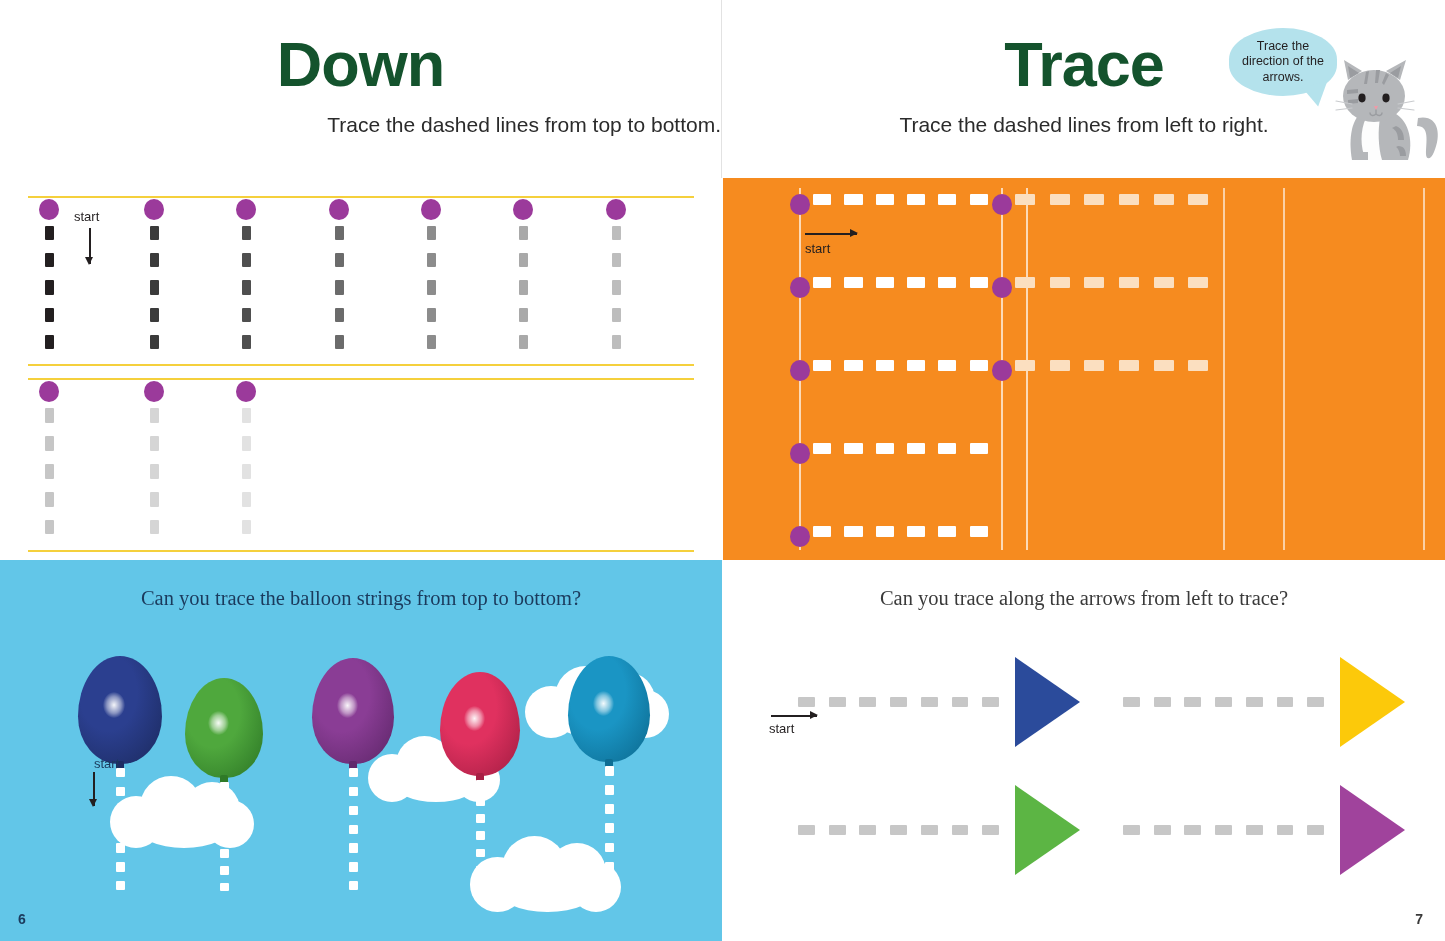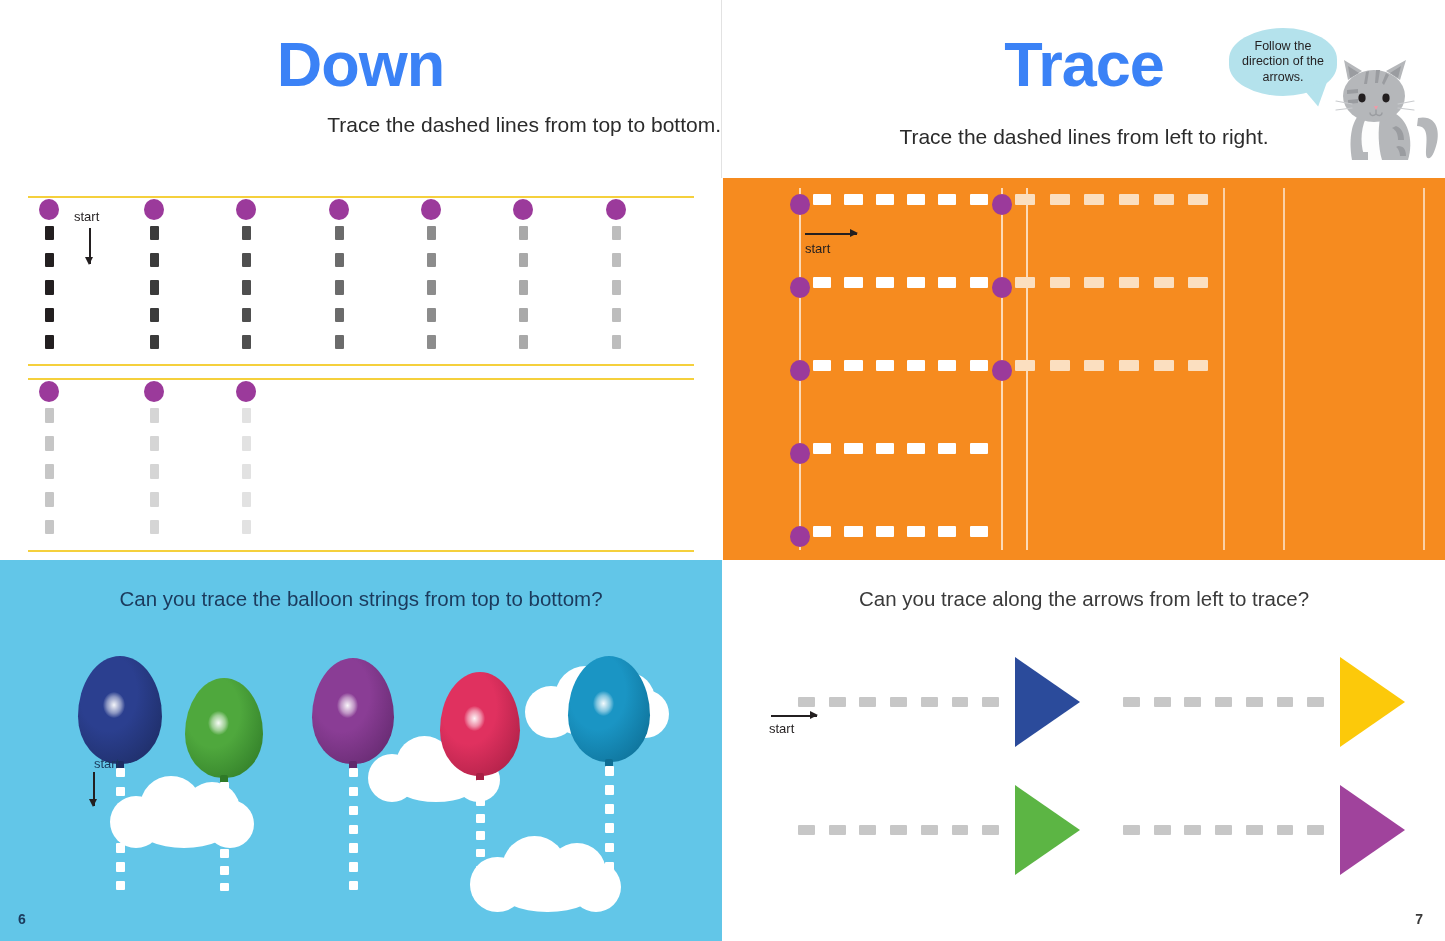--- a/index.html
+++ b/index.html
@@ -13,31 +13,31 @@
 
   
   .page { position:absolute; top:0; height:941px; background:#ffffff; }
   #page-left  { left:0;    width:722px; border-right:1px solid #e2e2e2; }
   #page-right { left:723px; width:722px; }
 
   
   .page-header { position:absolute; left:0; width:100%; top:0; height:178px; }
   .title {
     position:absolute; width:100%; text-align:center;
-    font-size:63px; font-weight:bold; color:#3b82f6;
+    font-size:63px; font-weight:bold; color:#14532d;
     letter-spacing:-1px; line-height:1;
   }
   #title-left  { top:33px; }
   #title-right { top:33px; }
   .subtitle {
     position:absolute; width:100%; text-align:center;
     font-size:21px; color:#2b2b2b; line-height:1;
   }
   #subtitle-left  { top:114px;text-align:right; }
-  #subtitle-right { top:114px;margin-top:12px; }
+  #subtitle-right { top:114px; }
 
   
   #speech-bubble {
     position:absolute; left:1229px; top:28px; width:108px; height:68px;
     background:#b4e2ec; border-radius:50%/46%;
     display:flex; align-items:center; justify-content:center;
   }
   #speech-bubble-text {
     font-size:12.5px; color:#231f20; text-align:center;
     line-height:1.22; padding:0 6px;
@@ -89,21 +89,21 @@
     border-top:4.5px solid transparent; border-bottom:4.5px solid transparent;
     border-left:8px solid #231f20;
   }
 
   
   #activity-sky {
     position:absolute; left:0; top:560px; width:722px; height:381px;
     background:#62c6e8; overflow:hidden;
   }
   .activity-q {
-    position:absolute; width:100%; text-align:center; font-size:20.5px;
+    position:absolute; width:100%; text-align:center; font-size:20.5px;font-family:Liberation Serif, serif;
   }
   #sky-question { top:27px; color:#1b3a5c; }
   .balloon { position:absolute; }
   .balloon .body {
     position:absolute; left:0; top:0; width:100%; height:100%;
     border-radius:50% 50% 48% 48% / 56% 56% 44% 44%;
     overflow:hidden;
   }
   .balloon .gloss {
     position:absolute; left:30%; top:33%; width:26%; height:24%;
@@ -486,21 +486,21 @@
           <div class="shaft"></div>
           <div class="head"></div>
         </div>
         <div class="start-label" style="left: 46px; top: 161px;">start</div>
       </div>
 
     <div class="page-num" id="page-num-right">7</div>
   </div>
 
   <div id="speech-bubble">
-    <div id="speech-bubble-text">Follow the direction of the arrows.</div>
+    <div id="speech-bubble-text">Trace the direction of the arrows.</div>
   </div>
   <div id="speech-tail"></div>
 
   <svg id="cat" viewBox="0 0 122 122">
 
     <path d="M96 62 C116 58 120 78 112 96 C109 104 104 104 104 98 C104 86 108 70 95 70 Z" fill="#b5b7ba"></path>
 
     <path d="M42 56 C30 60 26 82 30 104 L86 104 C92 84 86 62 70 56 Z" fill="#b5b7ba"></path>
 
     <path d="M74 70 C80 72 82 78 82 84 L76 84 C76 78 74 74 70 72 Z" fill="#9a9ca0"></path>

